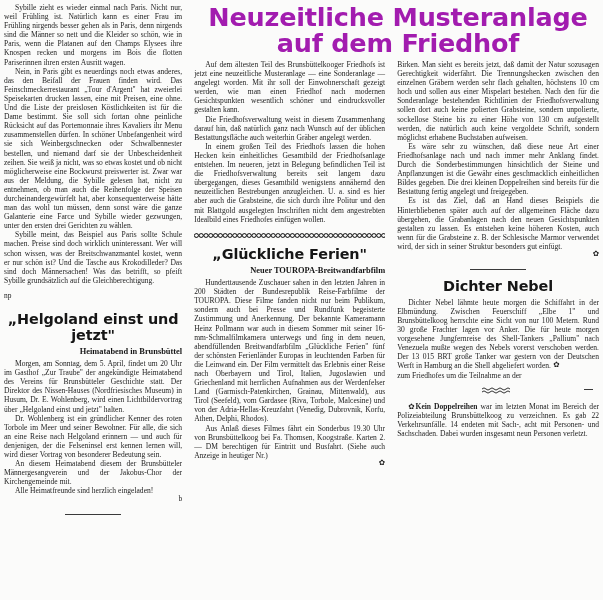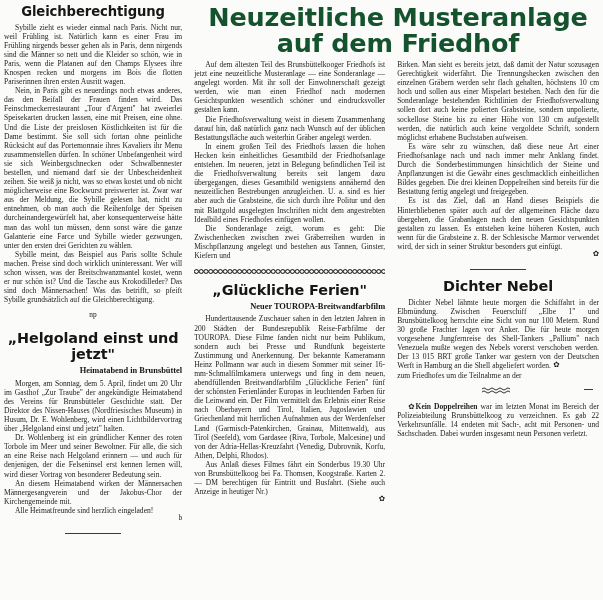--- a/index.html
+++ b/index.html
@@ -38,21 +38,21 @@
   .col3 { width: 204px; }
 
   
   .masthead {
     font-family: "DejaVu Sans", "Liberation Sans", sans-serif;
     font-weight: bold;
     font-size: 25.5px;
     line-height: 1.02;
     letter-spacing: -0.2px;
     text-align: center;
-    color: #14532d;
+    color: #a21caf;
     margin: 2px 0 8px 0;
     white-space: nowrap;
   }
   .masthead .l2 { display: block; }
 
   
   .col2 .head-spacer { height: 57px; }
 
   
   h2.sec {
@@ -145,53 +145,51 @@
   .blockgap.l { height: 8px; }
 </style>
 </head>
 <body>
 
 <div id="page">
   <div class="cols">
 
     <div class="col col1">
 
-      <h2 class="sec">Gleichberechtigung</h2>
 
       <p class="body">Sybille zieht es wieder einmal nach Paris. Nicht nur, weil Frühling ist. Natürlich kann es einer Frau im Frühling nirgends besser gehen als in Paris, denn nirgends sind die Männer so nett und die Kleider so schön, wie in Paris, wenn die Platanen auf den Champs Elysees ihre Knospen recken und morgens im Bois die flotten Pariserinnen ihren ersten Ausritt wagen.</p>
       <p class="body">Nein, in Paris gibt es neuerdings noch etwas anderes, das den Beifall der Frauen finden wird. Das Feinschmeckerrestaurant „Tour d'Argent" hat zweierlei Speisekarten drucken lassen, eine mit Preisen, eine ohne. Und die Liste der preislosen Köstlichkeiten ist für die Dame bestimmt. Sie soll sich fortan ohne peinliche Rücksicht auf das Portemonnaie ihres Kavaliers ihr Menu zusammenstellen dürfen. In schöner Unbefangenheit wird sie sich Weinbergschnecken oder Schwalbennester bestellen, und niemand darf sie der Unbescheidenheit zeihen. Sie weiß ja nicht, was so etwas kostet und ob nicht möglicherweise eine Bockwurst preiswerter ist. Zwar war aus der Meldung, die Sybille gelesen hat, nicht zu entnehmen, ob man auch die Reihenfolge der Speisen durcheinandergewürfelt hat, aber konsequenterweise hätte man das wohl tun müssen, denn sonst wäre die ganze Galanterie eine Farce und Sybille wieder gezwungen, unter den ersten drei Gerichten zu wählen.</p>
       <p class="body">Sybille meint, das Beispiel aus Paris sollte Schule machen. Preise sind doch wirklich uninteressant. Wer will schon wissen, was der Breitschwanzmantel kostet, wenn er nur schön ist? Und die Tasche aus Krokodilleder? Das sind doch Männersachen! Was das betrifft, so pfeift Sybille grundsätzlich auf die Gleichberechtigung.</p>
-      <div style="text-align:center;margin-top:-1px;">
+      <div style="text-align:left;margin-top:-1px;">
         <span style="font-size:7.4px;">np</span>
       </div>
 
       <div class="blockgap l"></div>
 
       <h2 class="sec big">„Helgoland einst und jetzt"</h2>
       <h3 class="sub">Heimatabend in Brunsbüttel</h3>
 
       <p class="body">Morgen, am Sonntag, dem 5. April, findet um 20 Uhr im Gasthof „Zur Traube" der angekündigte Heimatabend des Vereins für Brunsbütteler Geschichte statt. Der Direktor des Nissen-Hauses (Nordfriesisches Museum) in Husum, Dr. E. Wohlenberg, wird einen Lichtbildervortrag über „Helgoland einst und jetzt" halten.</p>
       <p class="body">Dr. Wohlenberg ist ein gründlicher Kenner des roten Torbole im Meer und seiner Bewohner. Für alle, die sich an eine Reise nach Helgoland erinnern — und auch für denjenigen, der die Felseninsel erst kennen lernen will, wird dieser Vortrag von besonderer Bedeutung sein.</p>
-      <p class="body">An diesem Heimatabend wirken der Männersachen Männergesangverein und der Jakobus-Chor der Kirchengemeinde mit.</p>
+      <p class="body">An diesem Heimatabend diesem der Brunsbütteler Männergesangverein und der Jakobus-Chor der Kirchengemeinde mit.</p>
       <p class="body">Alle Heimatfreunde sind herzlich eingeladen!</p>
       <div style="text-align:right;margin-top:-9px;">
         <span style="font-size:7.4px;">b</span>
       </div>
 
       <div class="rule-short"></div>
     </div>
 
     <div class="col col2">
 
       <div class="head-spacer"></div>
 
       <p class="body">Auf dem ältesten Teil des Brunsbüttelkooger Friedhofs ist jetzt eine neuzeitliche Musteranlage — eine Sonderanlage — angelegt worden. Mit ihr soll der Einwohnerschaft gezeigt werden, wie man einen Friedhof nach modernen Gesichtspunkten wesentlich schöner und eindrucksvoller gestalten kann.</p>
       <p class="body">Die Friedhofsverwaltung weist in diesem Zusammenhang darauf hin, daß natürlich ganz nach Wunsch auf der üblichen Bestattungsfläche auch weiterhin Gräber angelegt werden.</p>
       <p class="body">In einem großen Teil des Friedhofs lassen die hohen Hecken kein einheitliches Gesamtbild der Friedhofsanlage entstehen. Im neueren, jetzt in Belegung befindlichen Teil ist die Friedhofsverwaltung bereits seit langem dazu übergegangen, dieses Gesamtbild wenigstens annähernd den neuzeitlichen Bestrebungen anzugleichen. U. a. sind es hier aber auch die Grabsteine, die sich durch ihre Politur und den mit Blattgold ausgelegten Inschriften nicht dem angestrebten Idealbild eines Friedhofes einfügen wollen.</p>
-      <p class="body">Die Sonderanlage zeigt, worum es geht: Die Zwischenhecken zwischen zwei Gräberreihen wurden in Mischpflanzung angelegt und bestehen aus Tannen, Ginster, Kiefern und</p>
 
       <div class="wave">
         <svg width="191" height="9" viewBox="0 0 191 9" xmlns="http://www.w3.org/2000/svg">
           <path d="M0 4.5 q2.4 -4 4.8 0 q2.4 4 4.8 0 q2.4 -4 4.8 0 q2.4 4 4.8 0
                    q2.4 -4 4.8 0 q2.4 4 4.8 0 q2.4 -4 4.8 0 q2.4 4 4.8 0
                    q2.4 -4 4.8 0 q2.4 4 4.8 0 q2.4 -4 4.8 0 q2.4 4 4.8 0
                    q2.4 -4 4.8 0 q2.4 4 4.8 0 q2.4 -4 4.8 0 q2.4 4 4.8 0
                    q2.4 -4 4.8 0 q2.4 4 4.8 0 q2.4 -4 4.8 0 q2.4 4 4.8 0
                    q2.4 -4 4.8 0 q2.4 4 4.8 0 q2.4 -4 4.8 0 q2.4 4 4.8 0
                    q2.4 -4 4.8 0 q2.4 4 4.8 0 q2.4 -4 4.8 0 q2.4 4 4.8 0

